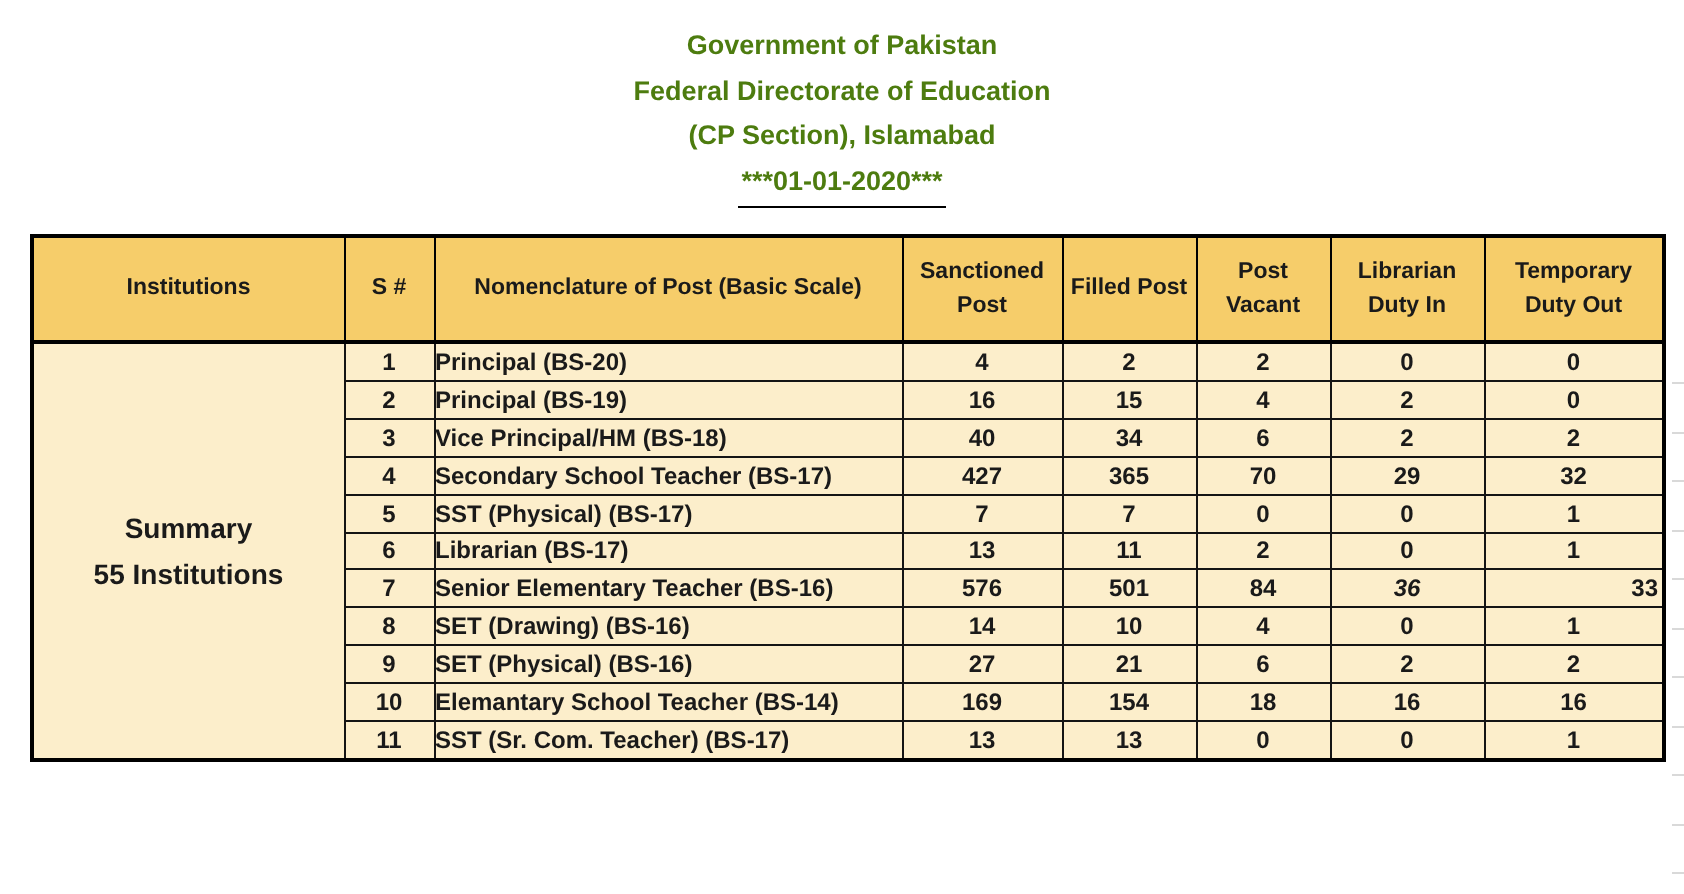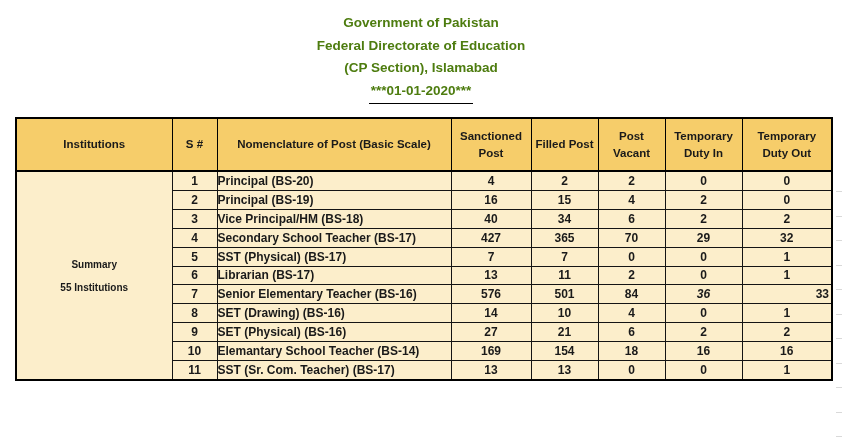--- a/index.html
+++ b/index.html
@@ -67,21 +67,21 @@
     border-top: 1px solid #141414;
     border-bottom: 1px solid #141414;
     border-left: 1.5px solid #141414;
     border-right: 1.5px solid #141414;
   }
   tbody td.cell-post {
     text-align: left;
     padding-left: 0;
   }
   tbody td.summary-cell {
-    font-size: 10px;
+    font-size: 14px;
     line-height: 23px;
     text-align: center;
     border-bottom: 2px solid #000;
   }
 
   
   .gridmark {
     position: absolute;
     width: 6px; height: 1px;
     background: #d9d9d9;
@@ -109,21 +109,21 @@
     <col class="c-duty_out">
   </colgroup>
   <thead>
     <tr id="header-row">
         <th style="background: rgb(246, 205, 106);">Institutions</th>
         <th style="background: rgb(246, 205, 106);">S #</th>
         <th style="background: rgb(246, 205, 106);">Nomenclature of Post (Basic Scale)</th>
         <th style="background: rgb(246, 205, 106);">Sanctioned Post</th>
         <th style="background: rgb(246, 205, 106);">Filled Post</th>
         <th style="background: rgb(246, 205, 106); text-align: center;">Post Vacant</th>
-        <th style="background: rgb(246, 205, 106);">Temporary Duty In</th>
+        <th style="background: rgb(246, 205, 106);">Librarian Duty In</th>
         <th style="background: rgb(246, 205, 106);">Temporary Duty Out</th>
       </tr>
   </thead>
   <tbody id="body-rows">
       <tr>
         <td rowspan="11" class="summary-cell" style="background: rgb(252, 238, 203);">
           <div>Summary</div>
           <div>55 Institutions</div>
         </td>
         <td class="cell-s_no" style="background: rgb(252, 238, 203);">1</td>

